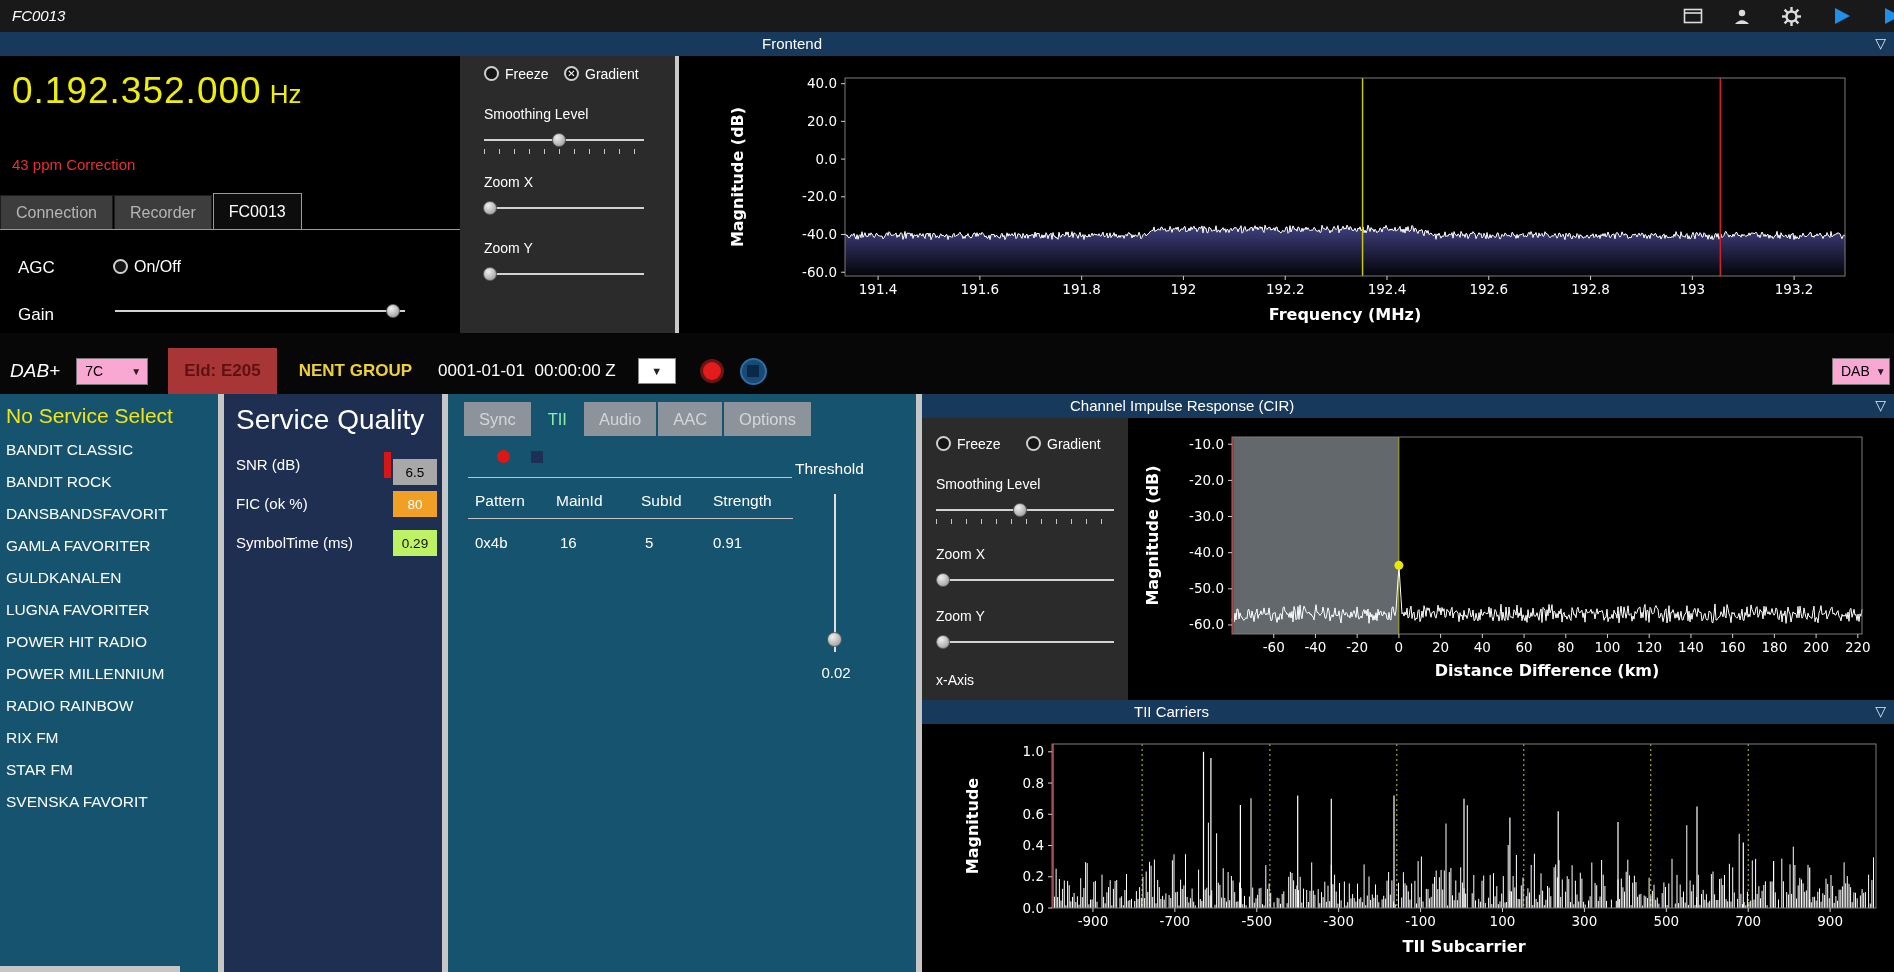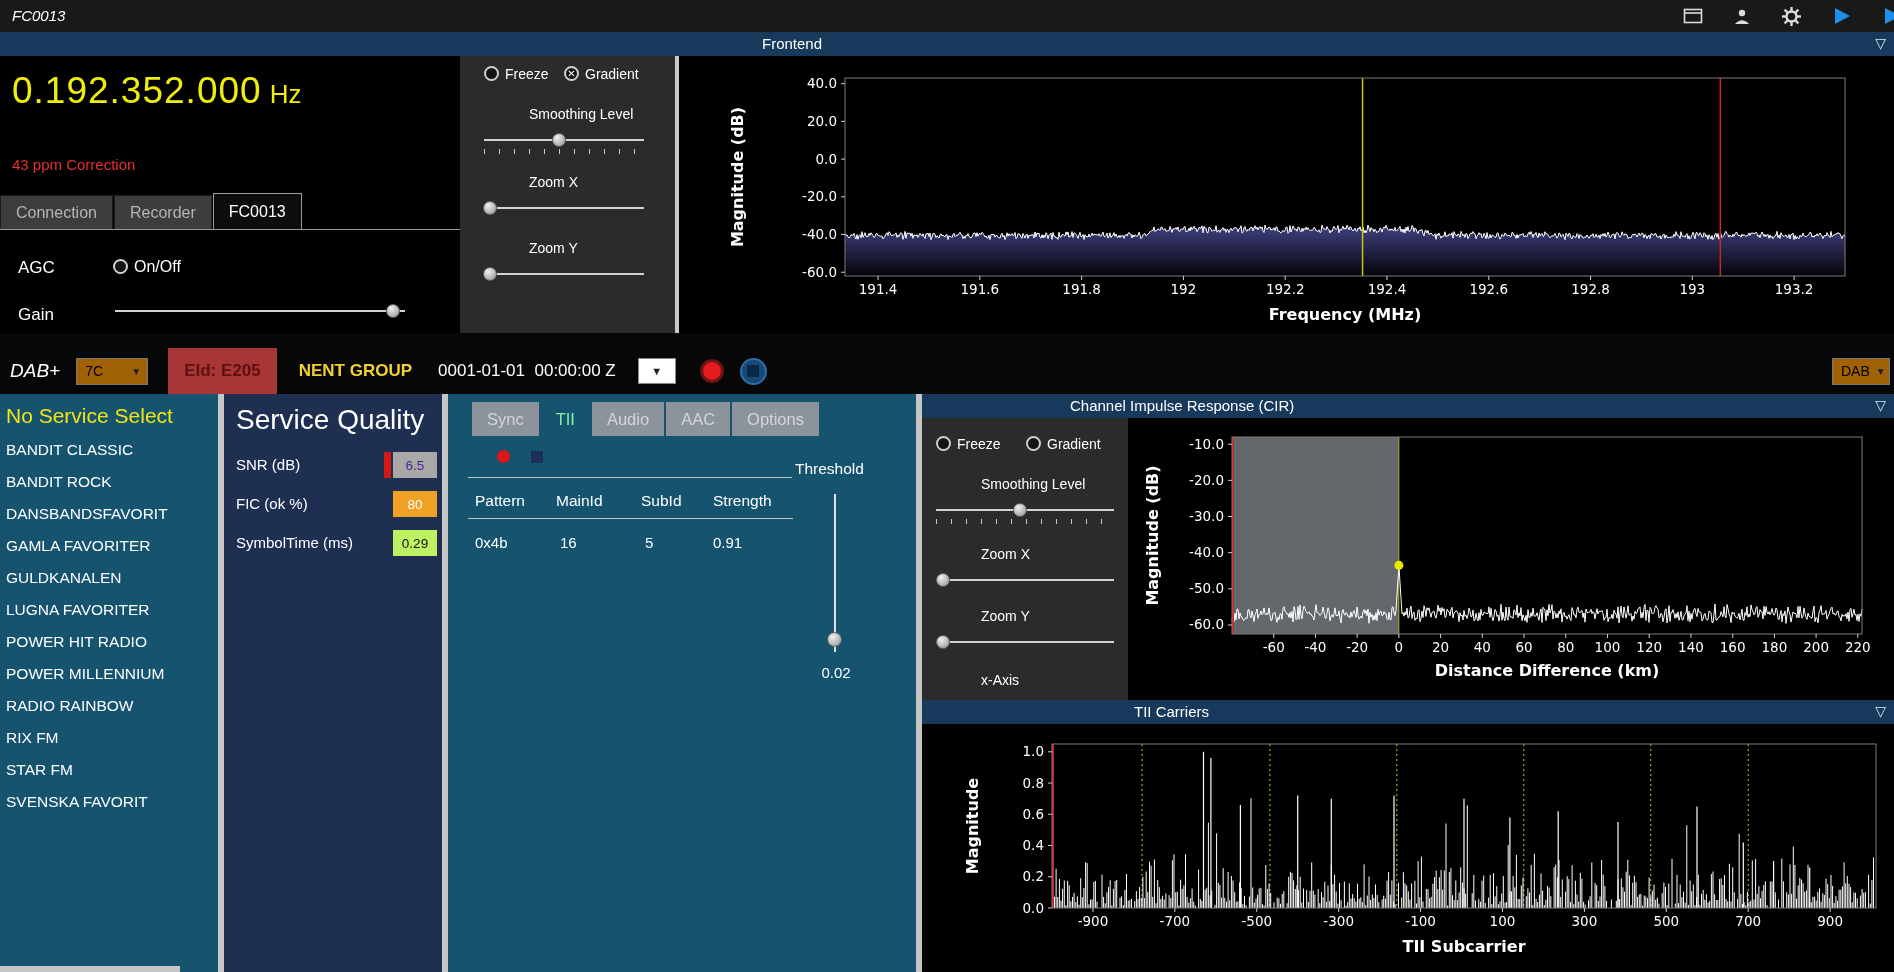--- a/index.html
+++ b/index.html
@@ -33,30 +33,30 @@
   .fe-label{position:absolute;color:#fff;font-size:17px;}
   .radio{display:inline-block;width:15px;height:15px;border-radius:50%;border:2px solid #cfcfcf;background:#141414;vertical-align:middle;position:relative;cursor:pointer;}
   .radio.checked-x::after{content:"\2715";position:absolute;left:0;top:0;width:11px;height:11px;color:#fff;font-size:10px;line-height:11px;text-align:center;}
   .rlabel{color:#fff;font-size:14px;margin-left:6px;vertical-align:middle;}
   .rlabel.big{font-size:16px;}
   .hslider{position:absolute;height:16px;cursor:pointer;}
   .hslider .groove{position:absolute;left:0;right:0;top:7px;height:2px;background:#d2d2d2;}
   .hslider .handle{position:absolute;top:1px;width:14px;height:14px;margin-left:-7px;border-radius:50%;background:radial-gradient(circle at 35% 30%,#f0f0f0,#8f8f8f);border:1px solid #5f5f5f;}
   .tickrow{position:absolute;height:5px;background:repeating-linear-gradient(to right,#c8c8c8 0 1px,transparent 1px 15px);}
   .slider-panel{position:absolute;left:460px;top:0;width:215px;height:277px;background:#2b2b2b;}
-  .sp-label{position:absolute;color:#fff;font-size:14px;margin-left:45px;}
+  .sp-label{position:absolute;color:#fff;font-size:14px;}
   .vsplit{position:absolute;left:675px;top:0;width:4px;height:277px;background:#c9c9c9;cursor:col-resize;}
   .spectrum-area{position:absolute;left:679px;top:0;width:1215px;height:277px;background:#000;}
   svg text{font-family:"DejaVu Sans","Liberation Sans",sans-serif;}
 
   
   .gap-strip{position:absolute;left:0;top:333px;width:1894px;height:15px;background:#070707;}
   .dab-bar{position:absolute;left:0;top:348px;width:1894px;height:46px;background:#070707;display:flex;align-items:center;color:#fff;}
   .dab-mode{margin-left:10px;font-size:19px;font-style:italic;}
-  .select{height:27px;background:#a16207;color:#000;border:1px solid #777;display:flex;align-items:center;padding-left:8px;font-size:14px;cursor:pointer;}
+  .select{height:27px;background:#f9a8d4;color:#000;border:1px solid #777;display:flex;align-items:center;padding-left:8px;font-size:14px;cursor:pointer;}
   .sel-arrow{margin-left:auto;padding:0 6px;font-size:10px;color:#222;}
   .channel-select{margin-left:16px;width:72px;}
   .eid{margin-left:20px;align-self:stretch;display:flex;align-items:center;padding:0 16px;background:#a93636;color:#5e1111;font-size:17px;font-weight:700;}
   .ensemble{margin-left:22px;color:#f0d032;font-size:17px;font-weight:700;}
   .timestamp{margin-left:26px;font-size:17px;white-space:pre;}
   .dd-btn{margin-left:22px;width:38px;height:26px;background:#fff;border:1px solid #888;display:flex;align-items:center;justify-content:center;color:#222;font-size:11px;cursor:pointer;}
   .record-btn{margin-left:24px;width:24px;height:24px;border-radius:50%;background:#e41b1b;border:3px solid #6b1414;cursor:pointer;}
   .stop-btn{margin-left:16px;width:27px;height:27px;border-radius:50%;background:#174a74;border:2px solid #2f6ea6;display:flex;align-items:center;justify-content:center;cursor:pointer;}
   .stop-inner{width:12px;height:12px;background:#0a2949;}
   .output-select{margin-left:auto;margin-right:4px;width:58px;}
@@ -71,21 +71,21 @@
 
   .quality-panel{position:absolute;left:224px;top:0;width:218px;height:578px;background:#1e2f52;}
   .sq-title{padding:10px 0 0 12px;font-size:28px;color:#fff;}
   .sq-rows{position:absolute;left:0;top:52px;right:0;}
   .sq-row{position:relative;height:39px;}
   .sq-label{position:absolute;left:12px;top:10px;font-size:15px;color:#fff;white-space:nowrap;}
   .sq-box{position:absolute;right:5px;top:6px;width:44px;height:26px;display:flex;align-items:center;justify-content:center;font-size:13.5px;}
   .sq-tag{position:absolute;right:51px;top:6px;width:7px;height:26px;}
 
   .tabs-panel{position:absolute;left:448px;top:0;width:468px;height:578px;}
-  .sig-tabs{position:absolute;left:24px;top:8px;display:flex;height:34px;}
+  .sig-tabs{position:absolute;left:16px;top:8px;display:flex;height:34px;}
   .sig-tab{padding:0 15px;line-height:34px;font-size:16.5px;background:#8d939a;color:#d2d6da;margin-right:2px;cursor:pointer;}
   .sig-tab.active{background:#15536e;color:#86efac;}
   .ind-dot{position:absolute;left:49px;top:56px;width:13px;height:13px;border-radius:50%;background:#e01515;}
   .ind-square{position:absolute;left:83px;top:57px;width:12px;height:12px;background:#1c2f55;}
   .ind-line{position:absolute;left:20px;top:83px;width:324px;height:1px;background:#c0c4c8;}
   .tbl-headers,.tbl-row{position:absolute;left:0;width:420px;color:#fff;}
   .tbl-headers{top:98px;font-size:15.5px;}
   .tbl-row{top:140px;font-size:15px;}
   .tbl-headers span,.tbl-row span{position:absolute;white-space:nowrap;}
   .tbl-underline{position:absolute;left:20px;top:124px;width:325px;height:1px;background:#c0c4c8;}
@@ -303,21 +303,21 @@
     </div>
     <div class="hscroll"></div>
     <div class="splitter" style="left:218px;"></div>
 
     <div class="quality-panel">
       <div class="sq-title">Service Quality</div>
       <div class="sq-rows" id="quality-rows">
           <div class="sq-row">
             <span class="sq-label">SNR (dB)</span>
             <span class="sq-tag" style="background: rgb(212, 23, 23);"></span>
-            <span class="sq-box" style="background: rgb(168, 168, 168); color: #4c1d95;">6.5</span>
+            <span class="sq-box" style="background: rgb(168, 168, 168); color: #000000; margin-top: 7px;">6.5</span>
           </div>
           <div class="sq-row">
             <span class="sq-label">FIC (ok %)</span>
             <span class="sq-box" style="background: rgb(240, 161, 37); color: rgb(255, 255, 255);">80</span>
           </div>
           <div class="sq-row">
             <span class="sq-label">SymbolTime (ms)</span>
             <span class="sq-box" style="background: #bef264; color: rgb(16, 16, 16); margin-left: 18px;">0.29</span>
           </div>
         </div>

